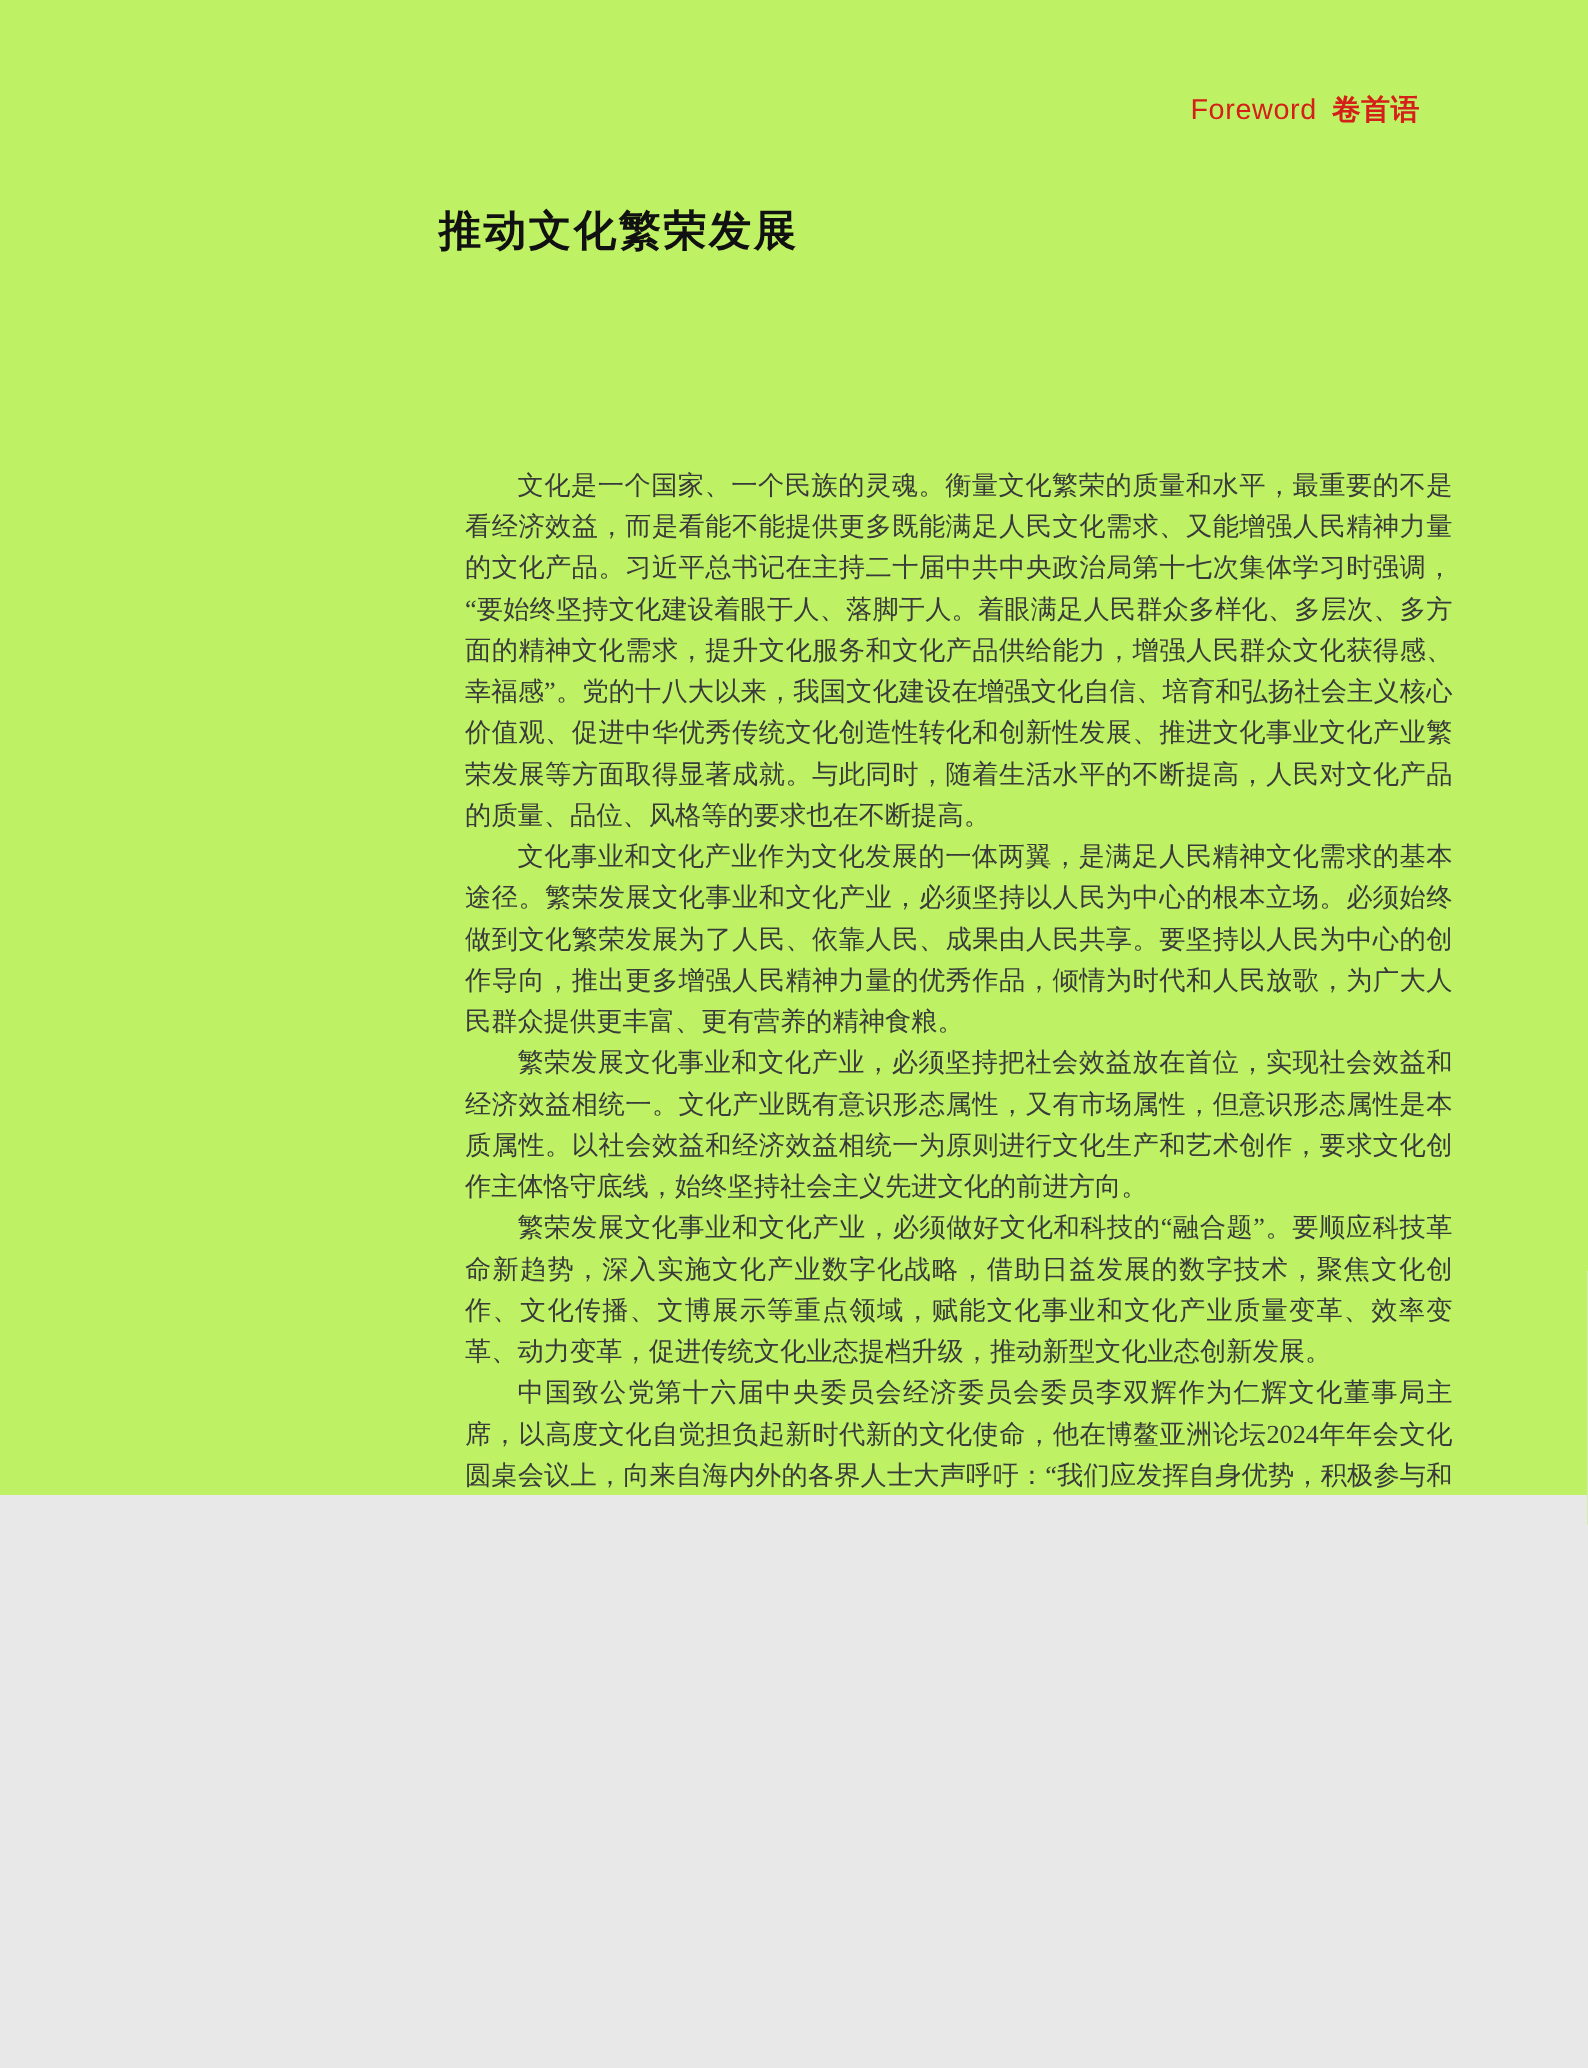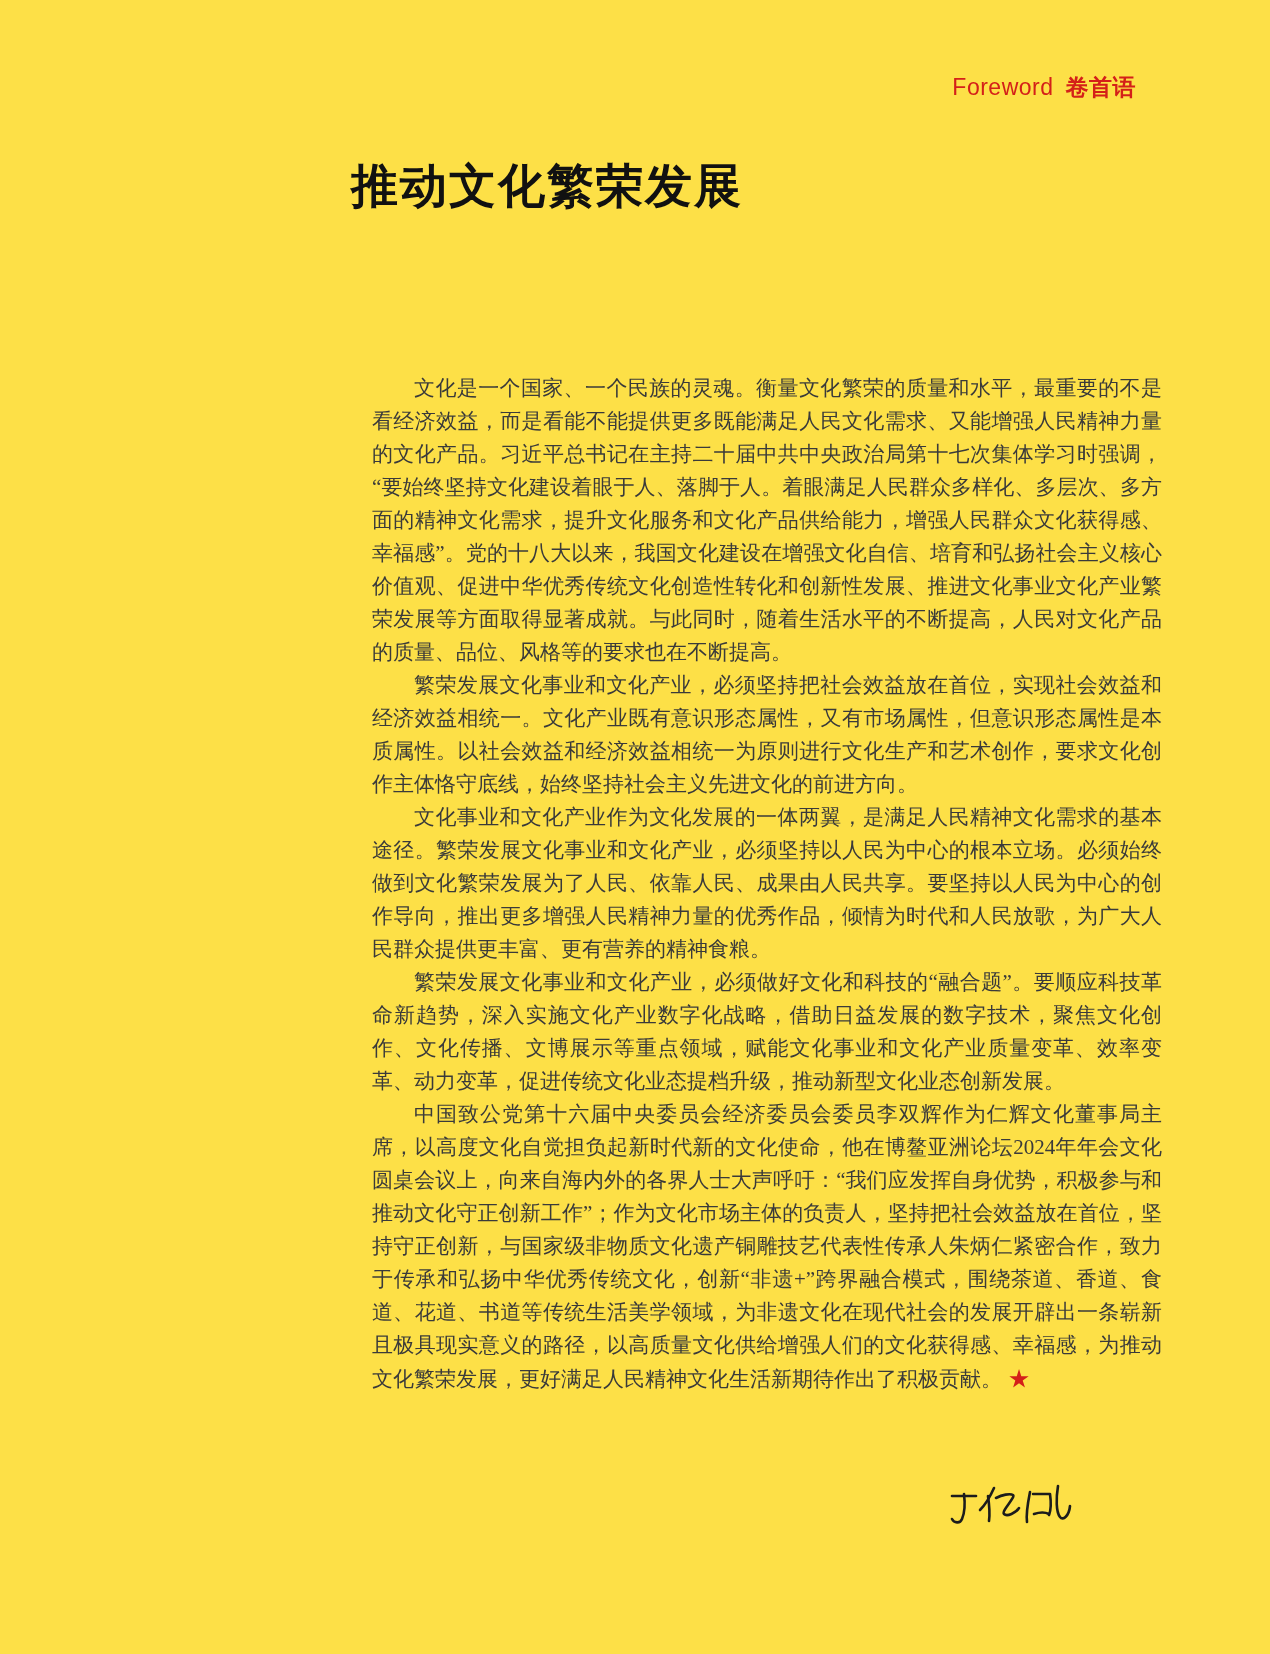--- a/index.html
+++ b/index.html
@@ -1,21 +1,21 @@
 <!DOCTYPE html>
 <html lang="zh" style="--accent: #d42019;"><head>
 <meta charset="utf-8">
 <style>
   html, body { margin: 0; padding: 0; background: #e8e8e8; }
   .page {
     position: relative;
     width: 1270px;
-    height: 1654px;
+    height: 1196px;
     margin: 0 auto;
-    background: #fde047;
+    background: #bef264;
     overflow: hidden;
     font-family: "Liberation Serif", "DejaVu Serif", serif;
   }
   
   .foreword-label {
     position: absolute;
     top: 72px;
     right: 134px;
     color: var(--accent, #d42019);
     font-family: "Liberation Sans", "DejaVu Sans", sans-serif;
@@ -27,21 +27,21 @@
   .foreword-label .zh { font-weight: 700; margin-left: 12px; }
 
   
   .article-title {
     position: absolute;
     left: 351px;
     top: 152px;
     color: #111111;
     font-family: "Liberation Serif", "DejaVu Serif", serif;
     font-weight: 700;
-    font-size: 47px;
+    font-size: 34px;
     line-height: 68px;
     letter-spacing: 2px;
     white-space: nowrap;
   }
 
   
   .article-body {
     position: absolute;
     left: 348px;
     top: 372px;
@@ -87,22 +87,22 @@
   <div class="foreword-label">
     <span class="en">Foreword</span><span class="zh">卷首语</span>
   </div>
 
   <div class="article-title">
     <div>推动文化繁荣发展</div>
   </div>
 
   <div class="article-body">
       <p>文化是一个国家、一个民族的灵魂。衡量文化繁荣的质量和水平，最重要的不是看经济效益，而是看能不能提供更多既能满足人民文化需求、又能增强人民精神力量的文化产品。习近平总书记在主持二十届中共中央政治局第十七次集体学习时强调，“要始终坚持文化建设着眼于人、落脚于人。着眼满足人民群众多样化、多层次、多方面的精神文化需求，提升文化服务和文化产品供给能力，增强人民群众文化获得感、幸福感”。党的十八大以来，我国文化建设在增强文化自信、培育和弘扬社会主义核心价值观、促进中华优秀传统文化创造性转化和创新性发展、推进文化事业文化产业繁荣发展等方面取得显著成就。与此同时，随着生活水平的不断提高，人民对文化产品的质量、品位、风格等的要求也在不断提高。</p>
+      <p>文化事业和文化产业作为文化发展的一体两翼，是满足人民精神文化需求的基本途径。繁荣发展文化事业和文化产业，必须坚持以人民为中心的根本立场。必须始终做到文化繁荣发展为了人民、依靠人民、成果由人民共享。要坚持以人民为中心的创作导向，推出更多增强人民精神力量的优秀作品，倾情为时代和人民放歌，为广大人民群众提供更丰富、更有营养的精神食粮。</p>
       <p>繁荣发展文化事业和文化产业，必须坚持把社会效益放在首位，实现社会效益和经济效益相统一。文化产业既有意识形态属性，又有市场属性，但意识形态属性是本质属性。以社会效益和经济效益相统一为原则进行文化生产和艺术创作，要求文化创作主体恪守底线，始终坚持社会主义先进文化的前进方向。</p>
-      <p>文化事业和文化产业作为文化发展的一体两翼，是满足人民精神文化需求的基本途径。繁荣发展文化事业和文化产业，必须坚持以人民为中心的根本立场。必须始终做到文化繁荣发展为了人民、依靠人民、成果由人民共享。要坚持以人民为中心的创作导向，推出更多增强人民精神力量的优秀作品，倾情为时代和人民放歌，为广大人民群众提供更丰富、更有营养的精神食粮。</p>
       <p>繁荣发展文化事业和文化产业，必须做好文化和科技的“融合题”。要顺应科技革命新趋势，深入实施文化产业数字化战略，借助日益发展的数字技术，聚焦文化创作、文化传播、文博展示等重点领域，赋能文化事业和文化产业质量变革、效率变革、动力变革，促进传统文化业态提档升级，推动新型文化业态创新发展。</p>
       <p>中国致公党第十六届中央委员会经济委员会委员李双辉作为仁辉文化董事局主席，以高度文化自觉担负起新时代新的文化使命，他在博鳌亚洲论坛2024年年会文化圆桌会议上，向来自海内外的各界人士大声呼吁：“我们应发挥自身优势，积极参与和推动文化守正创新工作”；作为文化市场主体的负责人，坚持把社会效益放在首位，坚持守正创新，与国家级非物质文化遗产铜雕技艺代表性传承人朱炳仁紧密合作，致力于传承和弘扬中华优秀传统文化，创新“非遗+”跨界融合模式，围绕茶道、香道、食道、花道、书道等传统生活美学领域，为非遗文化在现代社会的发展开辟出一条崭新且极具现实意义的路径，以高质量文化供给增强人们的文化获得感、幸福感，为推动文化繁荣发展，更好满足人民精神文化生活新期待作出了积极贡献。<span class="star">★</span></p>
     </div>
 
   <div class="signature">
     <svg viewBox="0 0 140 62" width="140" height="62">
       <path d="M6,22 h24"></path>
       <path d="M18,20 c1,8 1,18 -2,25 c-2,5 -8,4 -10,0"></path>
       <path d="M48,14 c-4,9 -9,17 -14,22"></path>
       <path d="M42,22 c1,7 2,18 1,25"></path>

